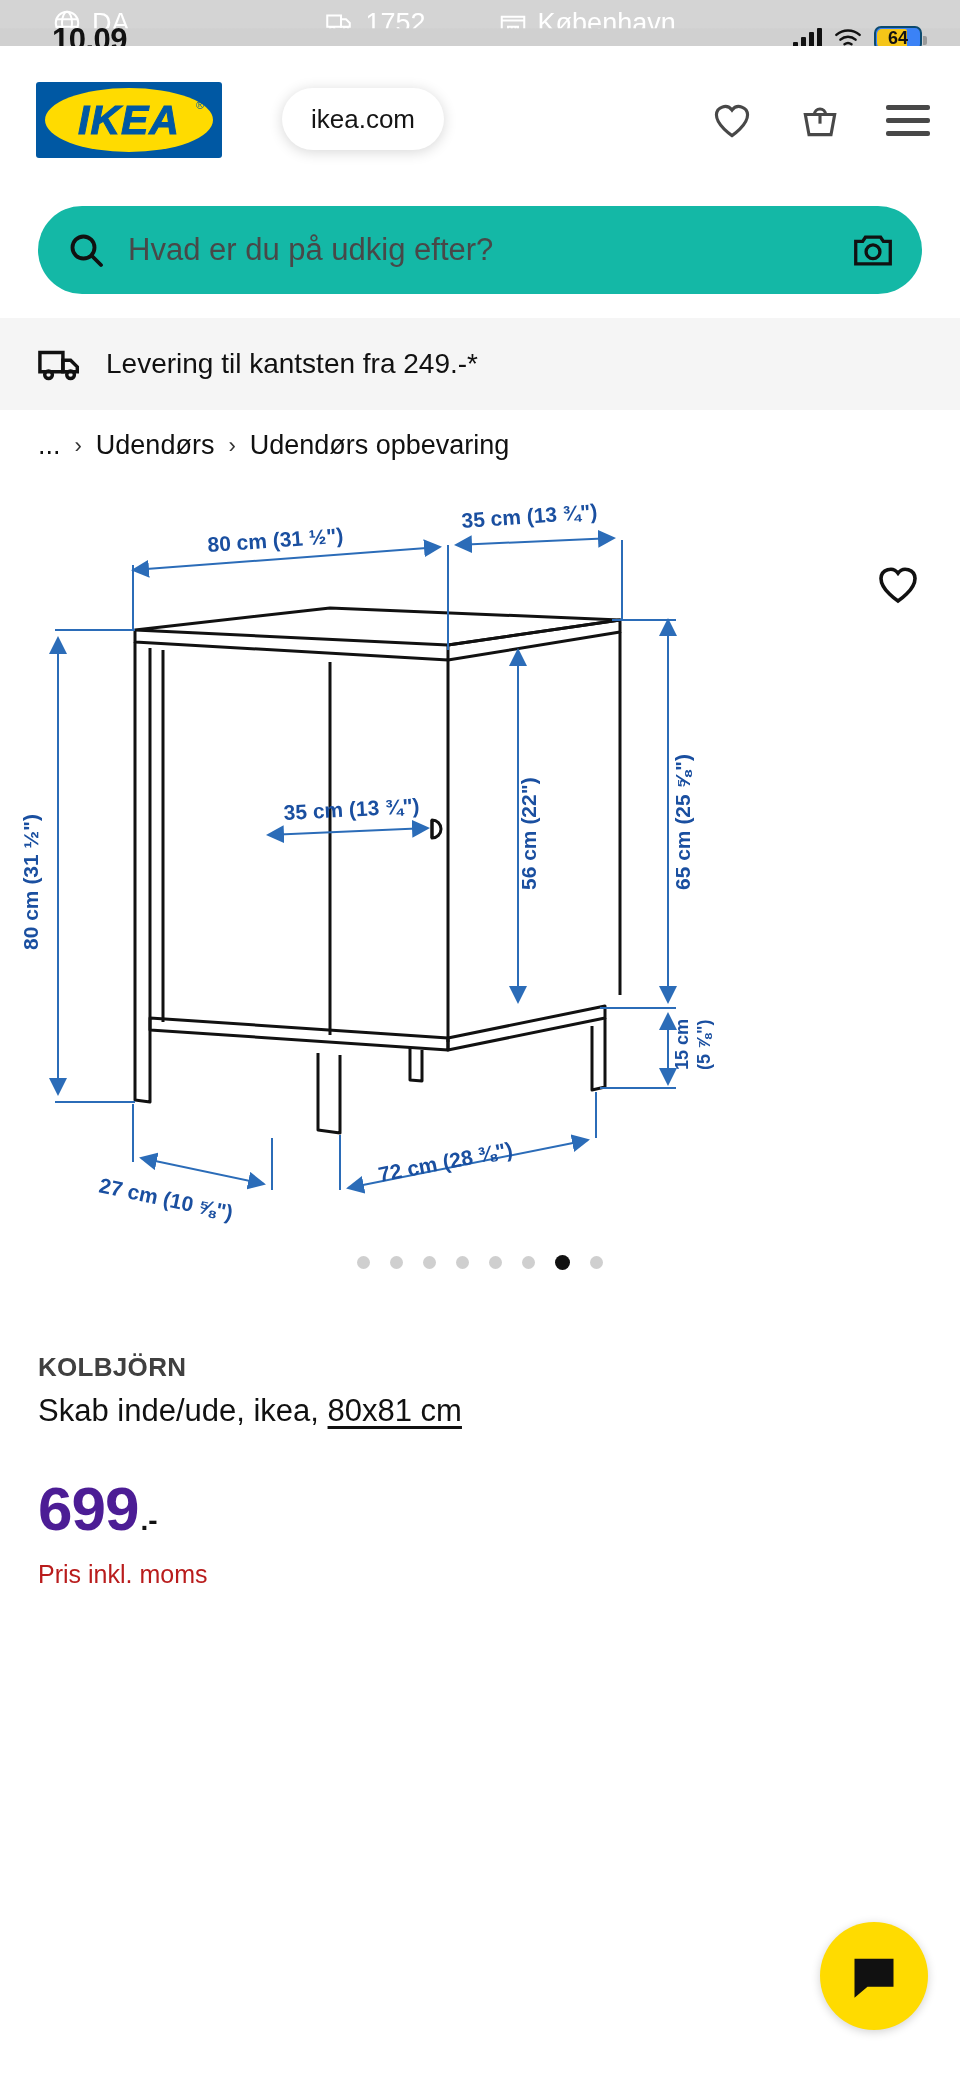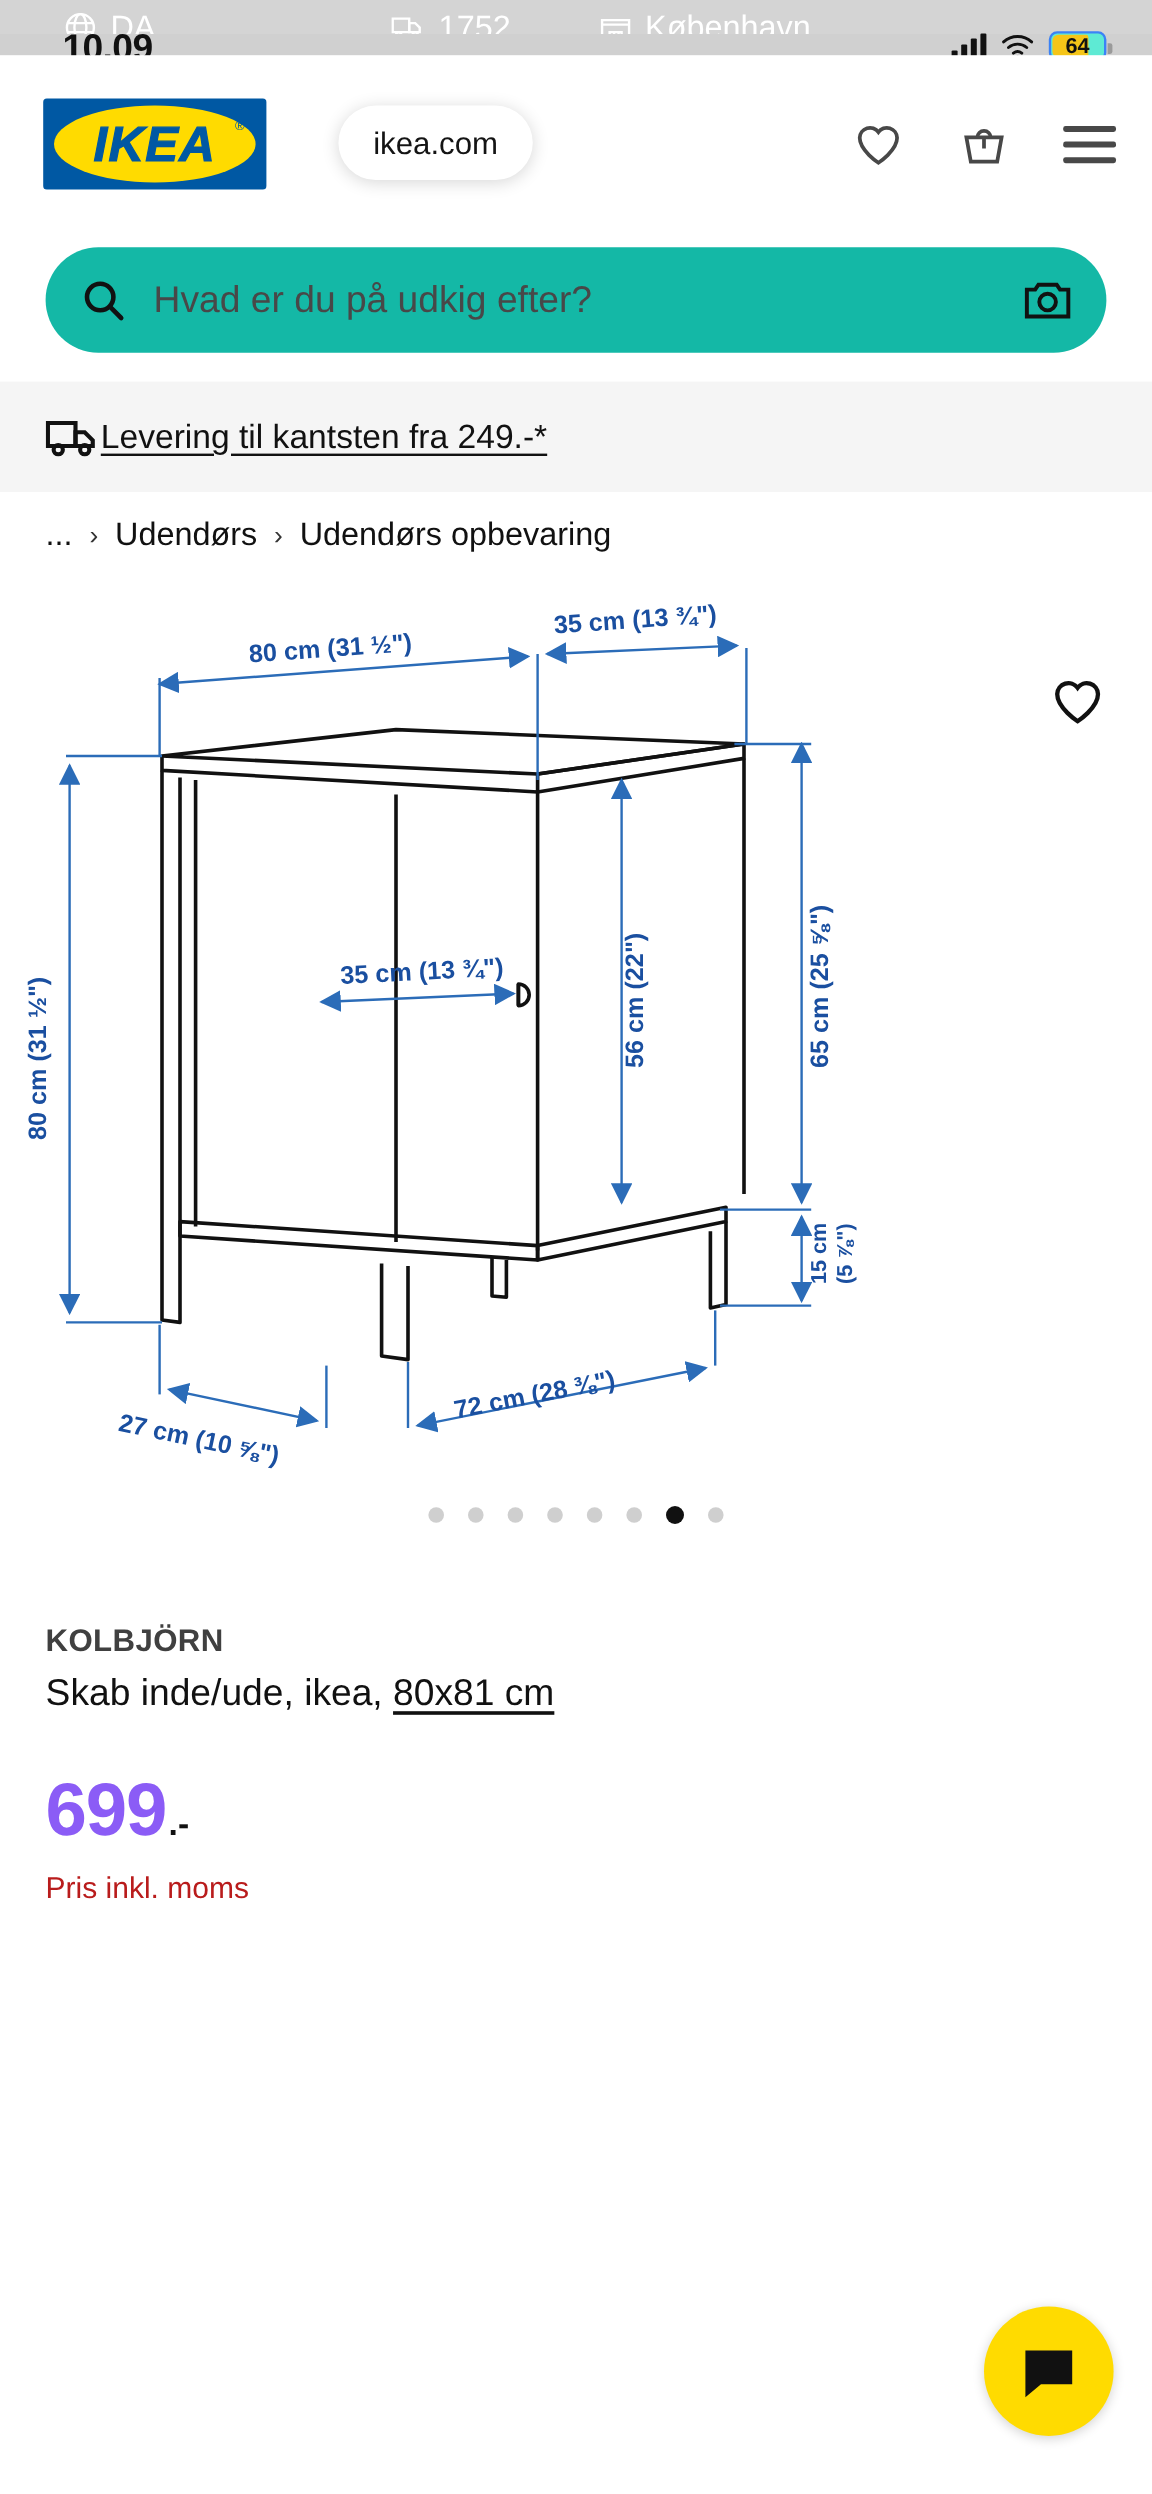--- a/index.html
+++ b/index.html
@@ -37,22 +37,22 @@
   .status-right {
     position: absolute; right: 38px; top: 26px;
     display: flex; align-items: center; gap: 12px;
   }
   .sig-bars { display: flex; align-items: flex-end; gap: 3px; height: 22px; }
   .sig-bars i { display: block; width: 5px; background: #111; border-radius: 1px; }
   .sig-bars i:nth-child(1){height:8px}.sig-bars i:nth-child(2){height:13px}
   .sig-bars i:nth-child(3){height:18px}.sig-bars i:nth-child(4){height:22px}
   .wifi-ico svg { width: 28px; height: 22px; display:block; }
   .battery {
-    position: relative; width: 48px; height: 25px; border: 2px solid #3b82f6;
-    border-radius: 7px; background: #5eead4;
+    position: relative; width: 48px; height: 25px; border: 2px solid #0c4a6e;
+    border-radius: 7px; background: #3b82f6;
   }
   .battery::after{
     content:""; position:absolute; right:-7px; top:8px; width:4px; height:9px;
     background:#9a9a9a; border-radius:0 2px 2px 0;
   }
   .battery .fill {
     position: absolute; left: 1px; top: 1px; bottom: 1px; width: 68%;
     background: #f5c518; border-radius: 5px 2px 2px 5px;
   }
   .battery .pct {
@@ -111,22 +111,22 @@
   .camera-ico svg { width: 42px; height: 38px; display: block; }
 
   
   .delivery-banner {
     position: absolute; top: 318px; left: 0; width: 960px; height: 92px;
     background: #f5f5f5; display: flex; align-items: center;
   }
   .truck-ico { margin-left: 38px; width: 46px; height: 36px; color: #111; }
   .truck-ico svg { width: 46px; height: 36px; display: block; }
   .delivery-text {
-    font-size: 28px; color: #111;
-    text-decoration: underline; text-underline-offset: 5px;
+    margin-left: 22px; font-size: 28px; color: #111;
+    text-underline-offset: 5px;
   }
 
   
   .breadcrumb {
     position: absolute; top: 430px; left: 38px; display: flex; align-items: center;
     gap: 14px; font-size: 27px; color: #111;
   }
   .crumb-sep { color: #333; font-size: 22px; }
 
   
@@ -144,21 +144,21 @@
   }
   .dot { width: 13px; height: 13px; border-radius: 50%; background: #cfcfcf; }
   .dot.active { background: #111; width: 15px; height: 15px; }
 
   
   .product-info { position: absolute; top: 1352px; left: 38px; width: 884px; }
   .prod-name { font-size: 26px; font-weight: 700; color: #404040; letter-spacing: 0.3px; }
   .prod-desc { margin-top: 10px; font-size: 31px; color: #111; }
   .prod-desc .dim-link { text-decoration: underline; text-underline-offset: 5px; }
   .price-row { margin-top: 44px; display: flex; align-items: baseline; }
-  .price-main { font-size: 62px; font-weight: 700; color: #8b5cf6; letter-spacing: -1px; }
+  .price-main { font-size: 62px; font-weight: 700; color: #4c1d95; letter-spacing: -1px; }
   .price-suffix { font-size: 28px; font-weight: 700; color: #111; margin-left: 2px; }
   .price-note { margin-top: 16px; font-size: 25px; color: #b91c1c; }
 
   
   .chat-fab {
     position: absolute; right: 32px; bottom: 48px; width: 108px; height: 108px;
     border-radius: 50%; background: #ffdb00; display: flex; align-items: center; justify-content: center;
     box-shadow: 0 2px 10px rgba(0,0,0,0.18);
   }
   .chat-fab svg { width: 52px; height: 52px; display: block; color: #111; }

